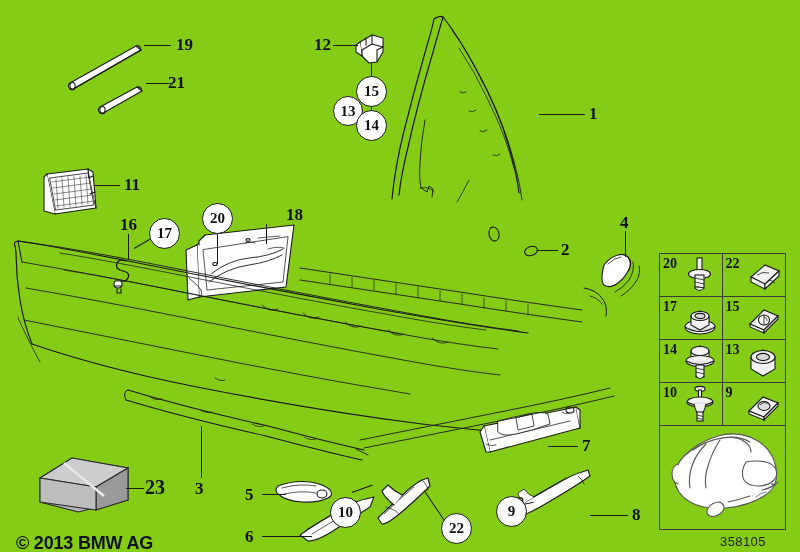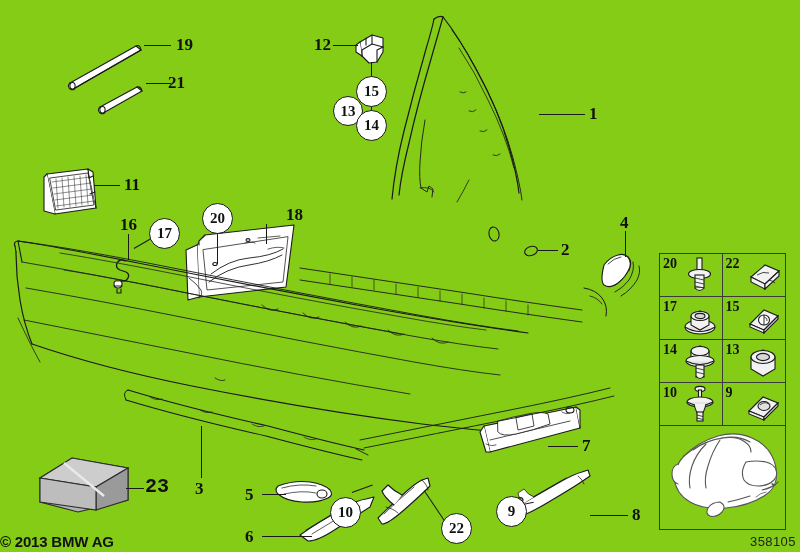--- a/index.html
+++ b/index.html
@@ -84,34 +84,34 @@
   }
   .lg-car {
     grid-column: 1 / span 2;
     border-right: none;
     border-bottom: none;
     position: relative;
     overflow: hidden;
   }
   #dwgnum {
     position: absolute;
-    left: 750px;
+    left: 720px;
     top: 534px;
     font-family: "Liberation Sans", sans-serif;
     font-size: 13px;
     color: #222;
     letter-spacing: 0.4px;
   }
   #copyright {
     position: absolute;
-    left: 0;
+    left: 16px;
     top: 533px;
     font-family: "Liberation Sans", sans-serif;
     font-weight: 700;
-    font-size: 15px;
+    font-size: 18px;
     color: #111;
     letter-spacing: -0.2px;
   }
   svg { display: block; }
   .art { position: absolute; left: 0; top: 0; }
 </style>
 </head>
 <body>
 
 <div id="page">
@@ -342,21 +342,21 @@
   <span class="lbl lbl-num" style="left:124px; top:176px;text-align:right;">11</span>
   <span class="lbl lbl-num" style="left:120px; top:216px;">16</span>
   <span class="lbl lbl-num" style="left:258px; top:206px;margin-left:28px;">18</span>
   <span class="lbl lbl-num" style="left:561px; top:241px;">2</span>
   <span class="lbl lbl-num" style="left:620px; top:214px;">4</span>
   <span class="lbl lbl-num" style="left:582px; top:437px;">7</span>
   <span class="lbl lbl-num" style="left:195px; top:480px;">3</span>
   <span class="lbl lbl-num" style="left:245px; top:486px;">5</span>
   <span class="lbl lbl-num" style="left:245px; top:528px;">6</span>
   <span class="lbl lbl-num" style="left:632px; top:506px;">8</span>
-  <span class="lbl lbl-big" style="left:145px; top:477px;font-family:Liberation Mono, monospace;">23</span>
+  <span class="lbl lbl-big" style="left:145px; top:477px;">23</span>
 
   <div class="callout" style="left:333px; top:96px; width:30px; height:30px;">
     <span>13</span>
   </div>
   <div class="callout" style="left:356px; top:76px; width:31px; height:31px;">
     <span>15</span>
   </div>
   <div class="callout" style="left:356px; top:110px; width:31px; height:31px;">
     <span>14</span>
   </div>

